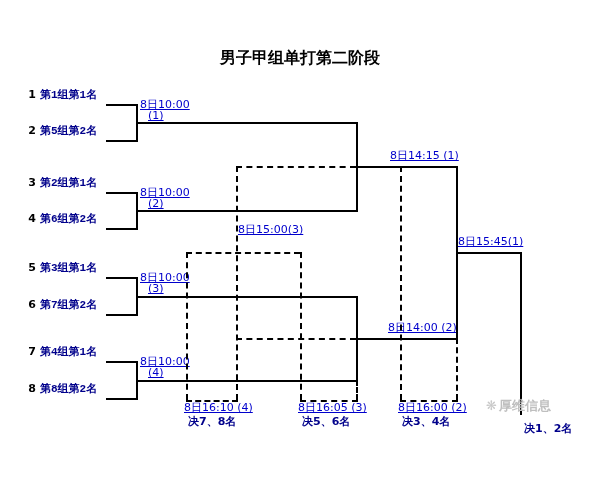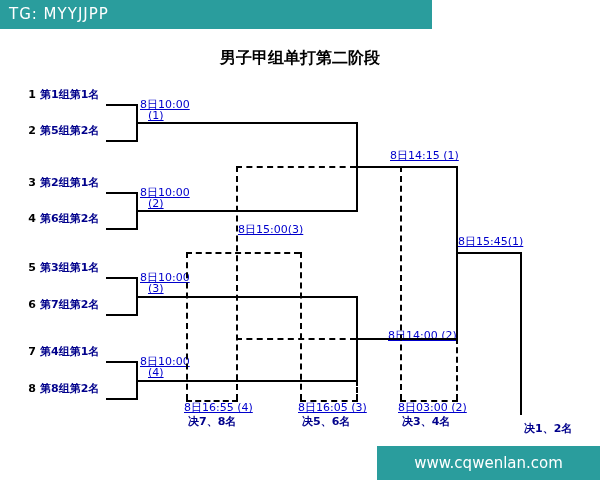--- a/index.html
+++ b/index.html
@@ -11,37 +11,34 @@
   .footerbar{position:absolute;left:377px;top:446px;width:223px;height:34px;background:#2a9d9d;}
   .footerbar span{display:block;text-align:center;line-height:34px;color:#ffffff;font-size:15px;}
   .watermark{position:absolute;left:486px;top:397px;color:#bfbfbf;font-size:13px;font-weight:bold;}
   .watermark .wicon{margin-right:2px;color:#c8c8c8;}
   
   .title{position:absolute;left:0;top:48px;width:100%;text-align:center;
          font-size:16px;font-weight:bold;color:#000;font-family:"DejaVu Serif","Liberation Serif",serif;}
   
   .txt{position:absolute;white-space:nowrap;font-size:11px;line-height:12px;}
   .seed-num{color:#000;font-weight:bold;width:14px;text-align:right;}
-  .seed-name{color:#00008b;font-weight:bold;}
+  .seed-name{color:#00008b;font-weight:bold;font-family:Liberation Mono, monospace;}
   .time{color:#0000cc;text-decoration:underline;}
   .place{color:#00008b;font-weight:bold;}
   
   .hl{position:absolute;height:0;border-top:2px solid #000;}
   .vl{position:absolute;width:0;border-left:2px solid #000;}
   .hd{position:absolute;height:0;border-top:2px dashed #000;}
   .vd{position:absolute;width:0;border-left:2px dashed #000;}
 </style>
 </head>
 <body>
 
 <div class="stage">
 
-  <div class="topbar">
-    <span>TG: MYYJJPP</span>
-  </div>
 
   <div class="title">男子甲组单打第二阶段</div>
 
   <div class="txt seed-num" style="left:22px;top:89px">1</div>
   <div class="txt seed-name" style="left:40px;top:89px">第1组第1名</div>
   <div class="txt seed-num" style="left:22px;top:125px">2</div>
   <div class="txt seed-name" style="left:40px;top:125px">第5组第2名</div>
   <div class="txt seed-num" style="left:22px;top:177px">3</div>
   <div class="txt seed-name" style="left:40px;top:177px">第2组第1名</div>
   <div class="txt seed-num" style="left:22px;top:213px">4</div>
@@ -58,30 +55,30 @@
   <div class="txt time" style="left:140px;top:99px">8日10:00</div>
   <div class="txt time" style="left:148px;top:110px">(1)</div>
   <div class="txt time" style="left:140px;top:187px">8日10:00</div>
   <div class="txt time" style="left:148px;top:198px">(2)</div>
   <div class="txt time" style="left:140px;top:272px">8日10:00</div>
   <div class="txt time" style="left:148px;top:283px">(3)</div>
   <div class="txt time" style="left:140px;top:356px">8日10:00</div>
   <div class="txt time" style="left:148px;top:367px">(4)</div>
 
   <div class="txt time" style="left:390px;top:150px">8日14:15 (1)</div>
-  <div class="txt time" style="left:388px;top:330px">8日14:00 (2)</div>
+  <div class="txt time" style="left:388px;top:322px">8日14:00 (2)</div>
 
   <div class="txt time" style="left:458px;top:236px">8日15:45(1)</div>
   <div class="txt time" style="left:238px;top:224px">8日15:00(3)</div>
 
-  <div class="txt time" style="left:184px;top:402px">8日16:55 (4)</div>
+  <div class="txt time" style="left:184px;top:402px">8日16:10 (4)</div>
   <div class="txt place" style="left:188px;top:416px">决7、8名</div>
   <div class="txt time" style="left:298px;top:402px">8日16:05 (3)</div>
   <div class="txt place" style="left:302px;top:416px">决5、6名</div>
-  <div class="txt time" style="left:398px;top:402px">8日03:00 (2)</div>
+  <div class="txt time" style="left:398px;top:402px">8日16:00 (2)</div>
   <div class="txt place" style="left:402px;top:416px">决3、4名</div>
   <div class="txt place" style="left:524px;top:423px">决1、2名</div>
 
   <div class="hl" style="left:106px;top:104px;width:30px"></div>
   <div class="hl" style="left:106px;top:140px;width:30px"></div>
   <div class="hl" style="left:106px;top:192px;width:30px"></div>
   <div class="hl" style="left:106px;top:228px;width:30px"></div>
   <div class="hl" style="left:106px;top:277px;width:30px"></div>
   <div class="hl" style="left:106px;top:314px;width:30px"></div>
   <div class="hl" style="left:106px;top:361px;width:30px"></div>
@@ -112,17 +109,17 @@
   <div class="hd" style="left:186px;top:252px;width:114px"></div>
   <div class="vd" style="left:186px;top:252px;height:148px"></div>
   <div class="vd" style="left:300px;top:252px;height:148px"></div>
   <div class="vd" style="left:356px;top:380px;height:20px"></div>
   <div class="vd" style="left:400px;top:166px;height:234px"></div>
   <div class="vd" style="left:456px;top:338px;height:62px"></div>
   <div class="hd" style="left:186px;top:400px;width:52px"></div>
   <div class="hd" style="left:300px;top:400px;width:58px"></div>
   <div class="hd" style="left:400px;top:400px;width:58px"></div>
 
-  <div class="footerbar">
-    <span>www.cqwenlan.com</span>
+  <div class="watermark">
+    <span class="wicon">❋</span><span>厚维信息</span>
   </div>
 
 </div>
 
 </body></html>

